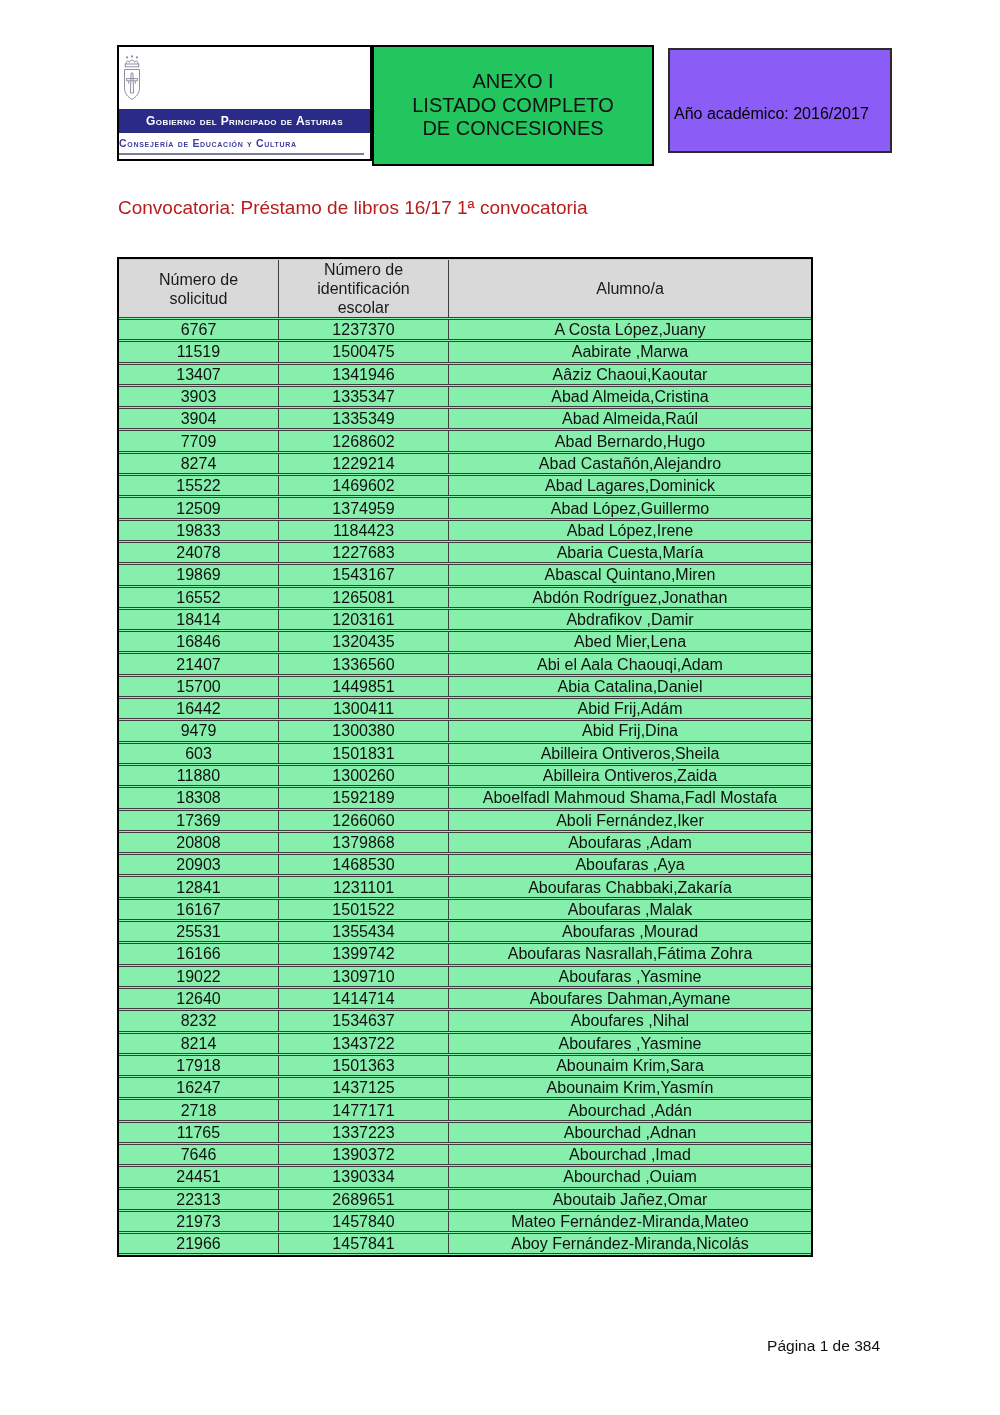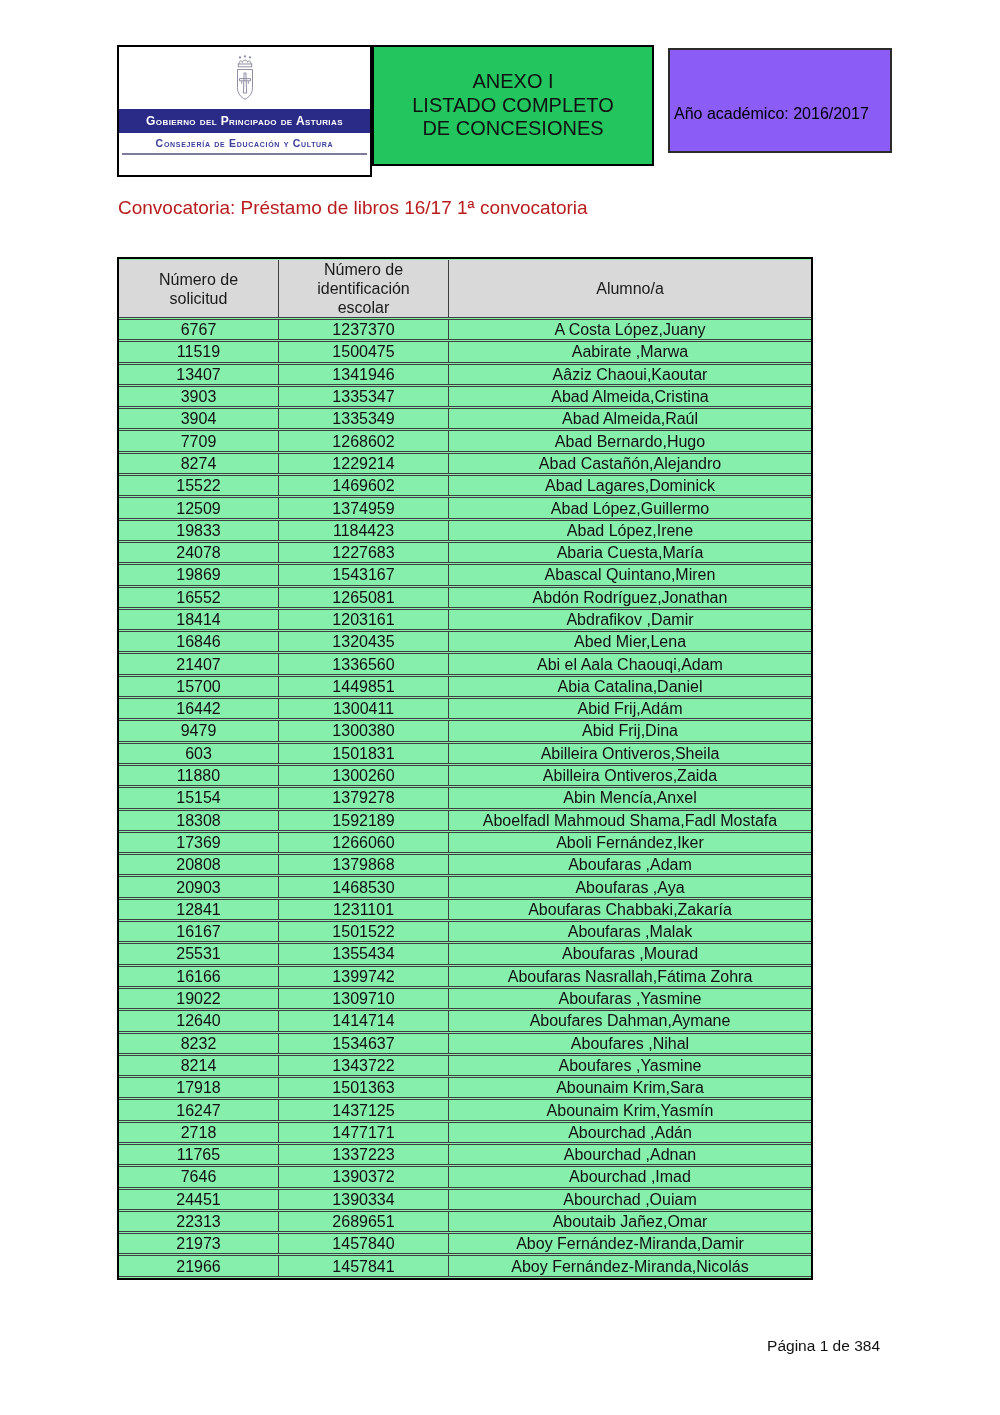--- a/index.html
+++ b/index.html
@@ -6,23 +6,23 @@
   .page{
     position:relative;
     width:1000px;height:1415px;
     background:#ffffff;
     font-family:"Liberation Sans",sans-serif;
     color:#1a1a1a;
     overflow:hidden;
   }
   
   .logo-box{
-    position:absolute;left:117px;top:45px;width:255px;height:132px;
+    position:absolute;left:117px;top:45px;width:255px;height:116px;
     border:2px solid #000;box-sizing:border-box;background:#fff;
-    display:flex;flex-direction:column;align-items:center;
+    display:flex;flex-direction:column;align-items:flex-start;
   }
   .crest{margin-top:7px;}
   .logo-band{
     width:100%;height:24px;margin-top:3px;
     background:#2a2b87;color:#ffffff;
     display:flex;align-items:center;justify-content:center;
     font-variant:small-caps;font-weight:600;font-size:12px;letter-spacing:0.4px;
     white-space:nowrap;
   }
   .logo-dept{
@@ -239,25 +239,20 @@
           <td>603</td>
           <td>1501831</td>
           <td>Abilleira Ontiveros,Sheila</td>
         </tr>
         <tr>
           <td>11880</td>
           <td>1300260</td>
           <td>Abilleira Ontiveros,Zaida</td>
         </tr>
         <tr>
-          <td>15154</td>
-          <td>1379278</td>
-          <td>Abin Mencía,Anxel</td>
-        </tr>
-        <tr>
           <td>18308</td>
           <td>1592189</td>
           <td>Aboelfadl Mahmoud Shama,Fadl Mostafa</td>
         </tr>
         <tr>
           <td>17369</td>
           <td>1266060</td>
           <td>Aboli Fernández,Iker</td>
         </tr>
         <tr>
@@ -341,21 +336,21 @@
           <td>Abourchad ,Ouiam</td>
         </tr>
         <tr>
           <td>22313</td>
           <td>2689651</td>
           <td>Aboutaib Jañez,Omar</td>
         </tr>
         <tr>
           <td>21973</td>
           <td>1457840</td>
-          <td>Aboy Fernández-Miranda,Damir</td>
+          <td>Mateo Fernández-Miranda,Mateo</td>
         </tr>
         <tr>
           <td>21966</td>
           <td>1457841</td>
           <td>Aboy Fernández-Miranda,Nicolás</td>
         </tr>
       </tbody>
   </table>
 
   <div class="footer">Página 1 de 384</div>

